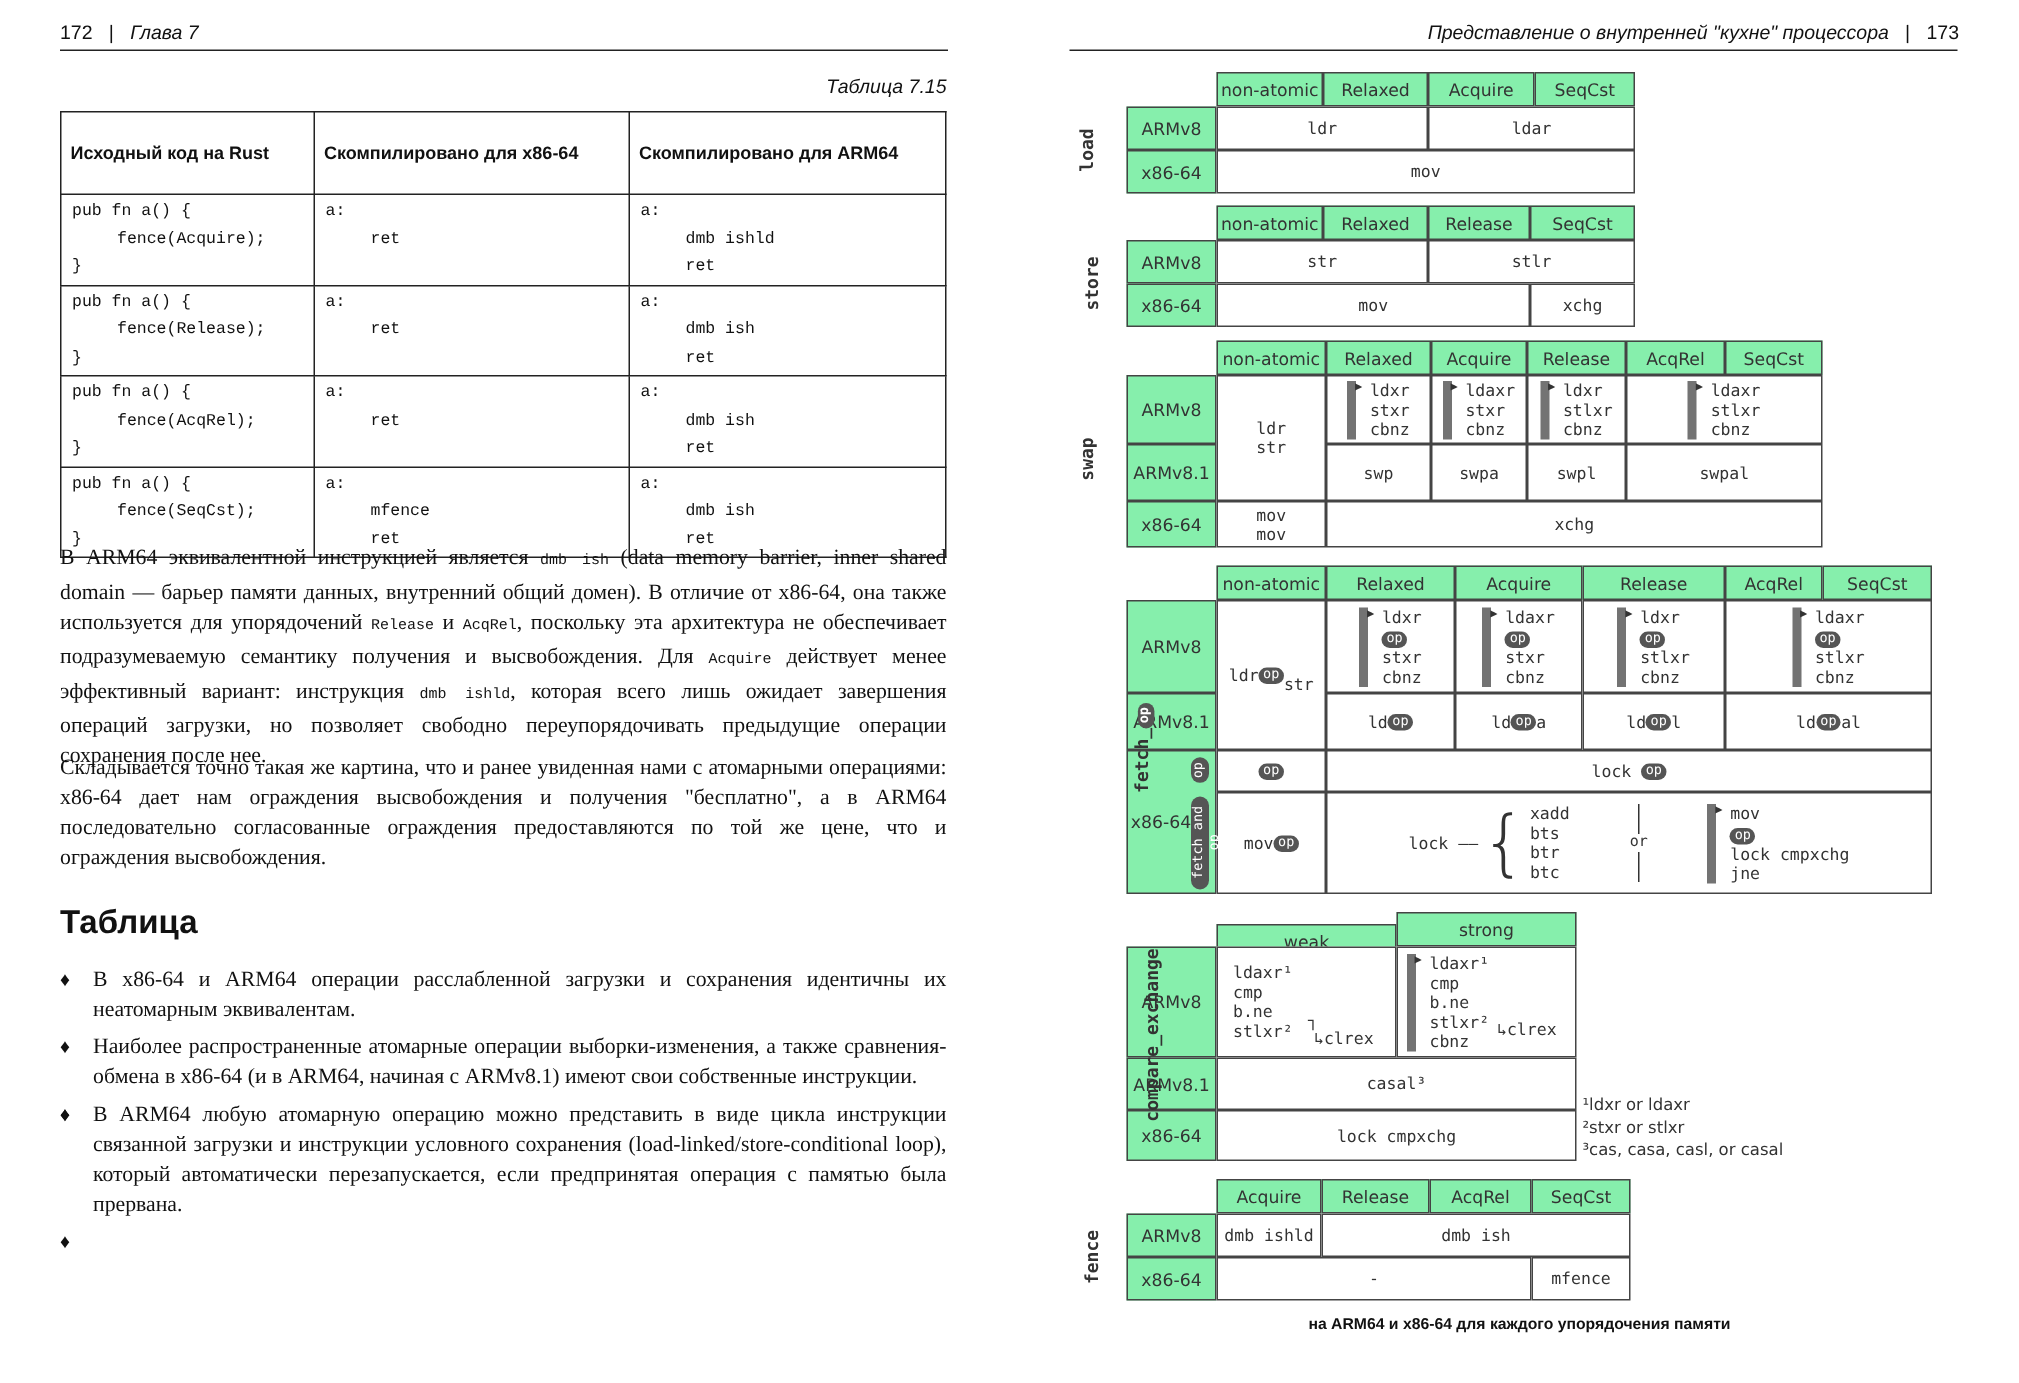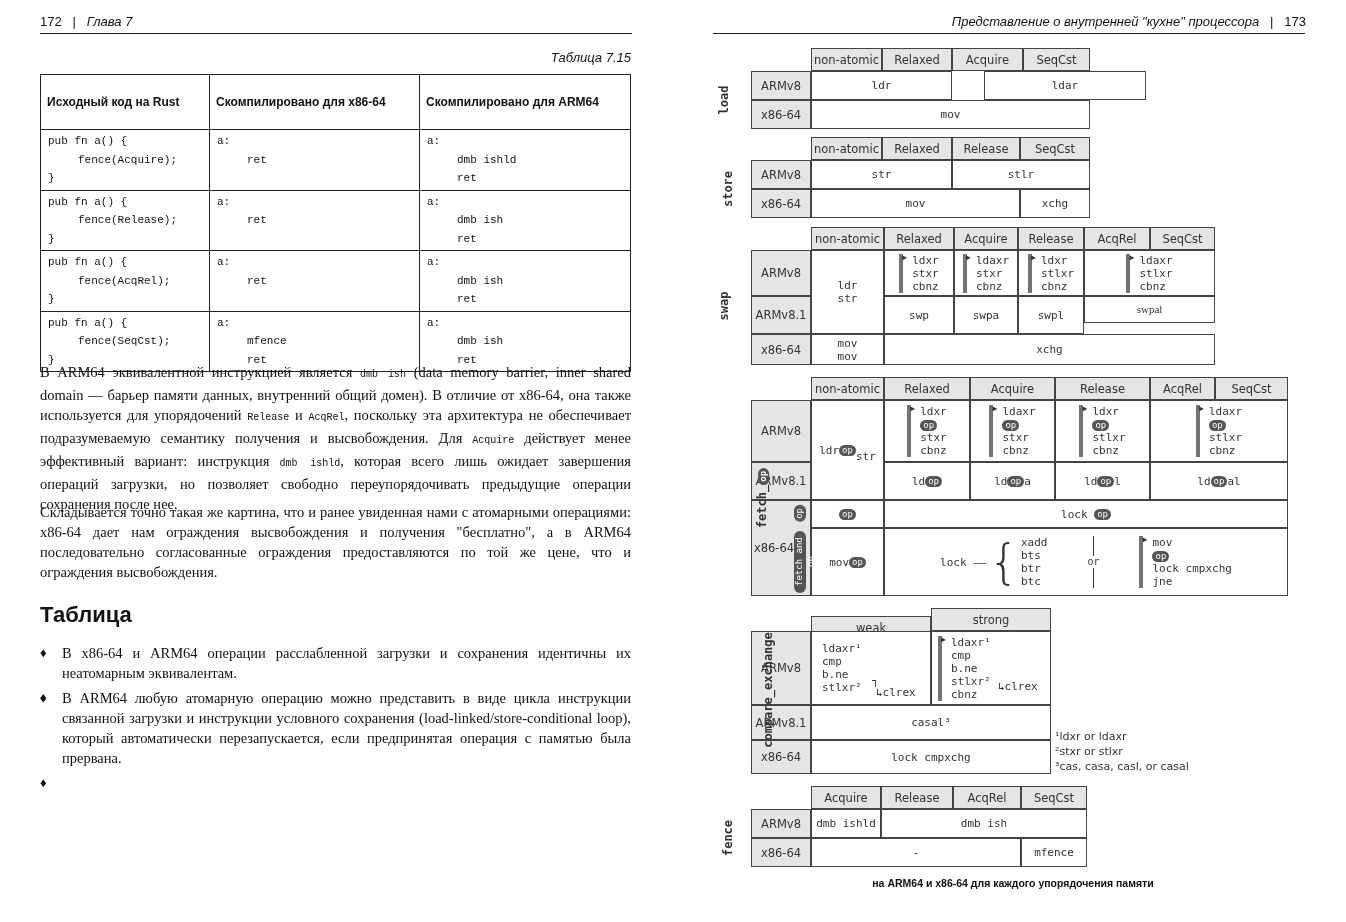--- a/index.html
+++ b/index.html
@@ -16,25 +16,25 @@
 table.code td{border:1px solid #222;vertical-align:top;padding:2px 7px;font-family:"Liberation Mono",monospace;font-size:11px;line-height:18.5px;height:59px}
 table.code th:nth-child(1){width:169px}
 table.code th:nth-child(2){width:210px}
 .ind{padding-left:30px;display:block}
 .para{position:absolute;left:40px;width:591px;font-size:14.5px;line-height:20px;text-align:justify}
 .para .m{font-family:"Liberation Mono",monospace;font-size:10px}
 h2.res{position:absolute;left:40px;top:602px;font-family:"Liberation Sans",sans-serif;font-size:22px;font-weight:bold}
 ul.bul{position:absolute;left:40px;top:643px;width:591px;list-style:none}
 ul.bul li{position:relative;padding-left:22px;font-size:14.5px;line-height:20px;text-align:justify;margin-bottom:5px}
 ul.bul li .dia{position:absolute;left:0;top:0;font-size:13px}
-.g{position:absolute;background:#e5e5e5;border:1px solid #444;font-family:"DejaVu Sans",sans-serif;font-size:11.5px;color:#333;display:flex;align-items:center;justify-content:center;text-align:center}
+.g{position:absolute;background:#86efac;border:1px solid #444;font-family:"DejaVu Sans",sans-serif;font-size:11.5px;color:#333;display:flex;align-items:center;justify-content:center;text-align:center}
 .w{position:absolute;background:#fff;border:1px solid #444;font-family:"DejaVu Sans Mono",monospace;font-size:11px;color:#333;display:flex;align-items:center;justify-content:center;text-align:center;line-height:13px;white-space:pre}
 .vlab{position:absolute;font-family:"DejaVu Sans Mono",monospace;font-size:12px;font-weight:bold;color:#333;transform:rotate(-90deg);transform-origin:center;white-space:nowrap}
 .op{display:inline-block;background:#555;color:#fff;border-radius:6px;font-size:9px;padding:0 3px;line-height:11px;font-family:"DejaVu Sans Mono",monospace}
-.loop{display:inline-block;text-align:left;position:relative;padding-left:9px;border-left:4px solid #737373;white-space:pre;line-height:13px}
+.loop{display:inline-block;text-align:left;position:relative;padding-left:9px;border-left:6px solid #737373;white-space:pre;line-height:13px}
 .loop::before{content:"\25B6";position:absolute;left:-1px;top:-3px;font-size:8px}
 .fn{position:absolute;font-family:"DejaVu Sans",sans-serif;font-size:11px;color:#333;line-height:15px;white-space:nowrap}
 .figcap{position:absolute;left:60px;top:877px;width:560px;text-align:center;font-family:"Liberation Sans",sans-serif;font-weight:bold;font-size:10.5px;line-height:13px}
 </style>
 </head>
 <body>
 
 <div id="left" class="page">
   <div class="hdr" style="left:40px">
     <span class="pn">172</span>
@@ -125,21 +125,21 @@
   <div class="para" style="top:362px">
     <span>В ARM64 эквивалентной инструкцией является </span><span class="m">dmb ish</span><span> (data memory barrier, inner shared domain — барьер памяти данных, внутренний общий домен). В отличие от x86-64, она также используется для упорядочений </span><span class="m">Release</span><span> и </span><span class="m">AcqRel</span><span>, поскольку эта архитектура не обеспечивает подразумеваемую семантику получения и высвобождения. Для </span><span class="m">Acquire</span><span> действует менее эффективный вариант: инструкция </span><span class="m">dmb ishld</span><span>, которая всего лишь ожидает завершения операций загрузки, но позволяет свободно переупорядочивать предыдущие операции сохранения после нее.</span>
   </div>
 
   <div class="para" style="top:502px">Складывается точно такая же картина, что и ранее увиденная нами с атомарными операциями: x86-64 дает нам ограждения высвобождения и получения "бесплатно", а в ARM64 последовательно согласованные ограждения предоставляются по той же цене, что и ограждения высвобождения.</div>
 
   <h2 class="res">Таблица</h2>
 
   <ul class="bul" id="bullets">
       <li><span class="dia">♦</span><span>В x86-64 и ARM64 операции расслабленной загрузки и сохранения идентичны их неатомарным эквивалентам.</span></li>
-      <li><span class="dia">♦</span></li>
+      <li><span class="dia">♦</span><span>Наиболее распространенные атомарные операции выборки-изменения, а также сравнения-обмена в x86-64 (и в ARM64, начиная с ARMv8.1) имеют свои собственные инструкции.</span></li>
       <li><span class="dia">♦</span></li>
       <li><span class="dia">♦</span><span>В ARM64 любую атомарную операцию можно представить в виде цикла инструкции связанной загрузки и инструкции условного сохранения (load-linked/store-conditional loop), который автоматически перезапускается, если предпринятая операция с памятью была прервана.</span></li>
       <li><span class="dia">♦</span></li>
     </ul>
 </div>
 
 <div id="right" class="page">
   <div class="hdr" style="right:40px">
     <span>Представление о внутренней "кухне" процессора</span>
     &nbsp;&nbsp;<span style="font-style:normal">|</span>&nbsp;&nbsp;
@@ -147,21 +147,21 @@
   </div>
   <div class="rule" style="left:40px;top:33px;width:592px"></div>
 
   <div id="diagram" style="position:absolute;left:0;top:0;width:673px;height:922px">
       <div class="g" style="left: 138px; top: 48px; width: 71px; height: 23px;">non-atomic</div>
       <div class="g" style="left: 209px; top: 48px; width: 70px; height: 23px;">Relaxed</div>
       <div class="g" style="left: 279px; top: 48px; width: 71px; height: 23px;">Acquire</div>
       <div class="g" style="left: 350px; top: 48px; width: 67px; height: 23px;">SeqCst</div>
       <div class="g" style="left: 78px; top: 71px; width: 60px; height: 29px;">ARMv8</div>
       <div class="w" style="left: 138px; top: 71px; width: 141px; height: 29px;">ldr</div>
-      <div class="w" style="left: 279px; top: 71px; width: 162px; height: 29px; margin-left: 32px;">ldar</div>
+      <div class="w" style="left: 279px; top: 71px; width: 138px; height: 29px;">ldar</div>
       <div class="g" style="left: 78px; top: 100px; width: 60px; height: 29px;">x86-64</div>
       <div class="w" style="left: 138px; top: 100px; width: 279px; height: 29px;">mov</div>
       <div class="vlab" style="left: 37px; top: 93px;">load</div>
       <div class="g" style="left: 138px; top: 137px; width: 71px; height: 23px;">non-atomic</div>
       <div class="g" style="left: 209px; top: 137px; width: 70px; height: 23px;">Relaxed</div>
       <div class="g" style="left: 279px; top: 137px; width: 68px; height: 23px;">Release</div>
       <div class="g" style="left: 347px; top: 137px; width: 70px; height: 23px;">SeqCst</div>
       <div class="g" style="left: 78px; top: 160px; width: 60px; height: 29px;">ARMv8</div>
       <div class="w" style="left: 138px; top: 160px; width: 141px; height: 29px;">str</div>
       <div class="w" style="left: 279px; top: 160px; width: 138px; height: 29px;">stlr</div>
@@ -188,21 +188,21 @@
 cbnz</span></div>
       <div class="w" style="left: 345px; top: 250px; width: 66px; height: 46px;"><span class="loop">ldxr
 stlxr
 cbnz</span></div>
       <div class="w" style="left: 411px; top: 250px; width: 131px; height: 46px;"><span class="loop">ldaxr
 stlxr
 cbnz</span></div>
       <div class="w" style="left: 211px; top: 296px; width: 70px; height: 38px;">swp</div>
       <div class="w" style="left: 281px; top: 296px; width: 64px; height: 38px;">swpa</div>
       <div class="w" style="left: 345px; top: 296px; width: 66px; height: 38px;">swpl</div>
-      <div class="w" style="left: 411px; top: 296px; width: 131px; height: 27px; font-family: Liberation Serif, serif;">swpal</div>
+      <div class="w" style="left: 411px; top: 296px; width: 131px; height: 38px;">swpal</div>
       <div class="w" style="left: 138px; top: 334px; width: 73px; height: 31px;">mov
 mov</div>
       <div class="w" style="left: 211px; top: 334px; width: 331px; height: 31px;">xchg</div>
       <div class="vlab" style="left: 37px; top: 299px;">swap</div>
       <div class="g" style="left: 138px; top: 377px; width: 73px; height: 23px;">non-atomic</div>
       <div class="g" style="left: 211px; top: 377px; width: 86px; height: 23px;">Relaxed</div>
       <div class="g" style="left: 297px; top: 377px; width: 85px; height: 23px;">Acquire</div>
       <div class="g" style="left: 382px; top: 377px; width: 95px; height: 23px;">Release</div>
       <div class="g" style="left: 477px; top: 377px; width: 65px; height: 23px;">AcqRel</div>
       <div class="g" style="left: 542px; top: 377px; width: 73px; height: 23px;">SeqCst</div>

